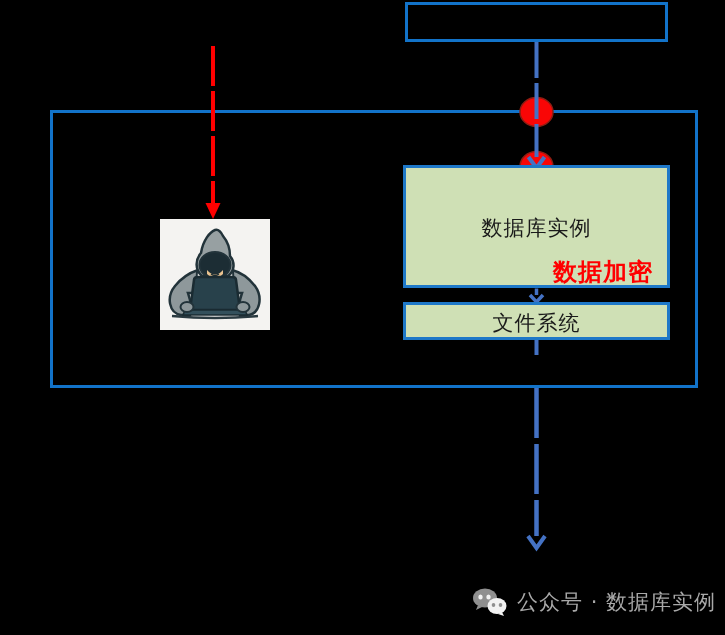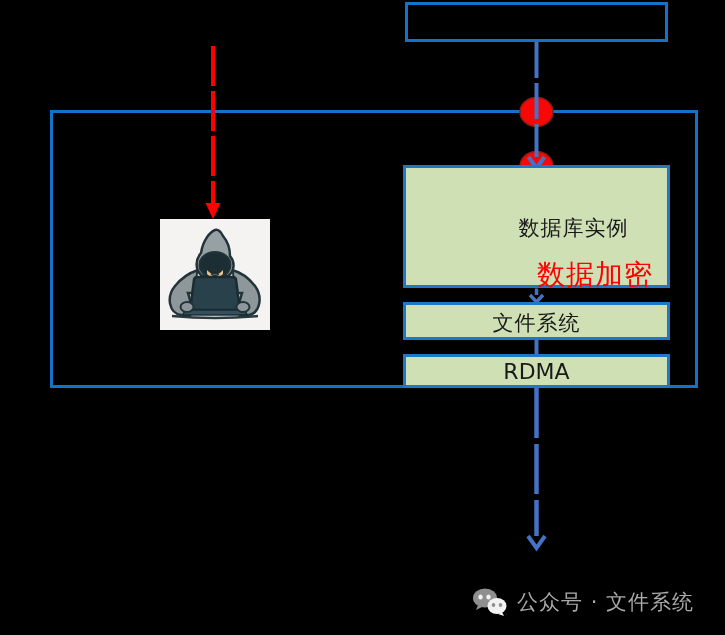--- a/index.html
+++ b/index.html
@@ -19,25 +19,25 @@
     border:3px solid #1273c9;background:transparent;box-sizing:border-box;
   }
   
   .node{
     background:#cfe0b5;border:3px solid #1e78c8;box-sizing:border-box;
     color:#1a1a1a;
   }
   .node-db{left:403px;top:165px;width:267px;height:123px;}
   .node-db .main-label{
     position:absolute;left:0;top:46px;width:100%;text-align:center;
-    font-size:21px;letter-spacing:1px;padding-left:37px;
+    font-size:21px;letter-spacing:1px;
   }
   .node-db .badge{
     position:absolute;right:14px;top:88px;
-    font-size:28px;font-weight:normal;color:#ff0000;letter-spacing:1px;
+    font-size:24px;font-weight:bold;color:#ff0000;letter-spacing:1px;
   }
   .node-fs{left:403px;top:302px;width:267px;height:38px;
     display:flex;align-items:flex-end;justify-content:center;font-size:21px;letter-spacing:1px;}
   .node-rdma{left:403px;top:354px;width:267px;height:34px;
     display:flex;align-items:center;justify-content:center;font-size:22px;}
   
   .overlay{left:0;top:0;width:725px;height:635px;pointer-events:none;}
   .hacker{left:160px;top:219px;width:110px;height:111px;}
   
   .footer{
@@ -106,31 +106,28 @@
 
   <div class="abs node node-db">
     <div class="main-label">数据库实例</div>
     <div class="badge">数据加密</div>
   </div>
 
   <div class="abs node node-fs">
     <span>文件系统</span>
   </div>
 
-  <div class="abs node node-rdma">
-    <span>RDMA</span>
-  </div>
 
   <div class="abs footer">
     <svg width="36" height="30" viewBox="0 0 36 30">
       <ellipse cx="13" cy="11" rx="12" ry="9.5" fill="#8f8f8f"></ellipse>
       <path d="M6 18 L4 23 L10 20 Z" fill="#8f8f8f"></path>
       <ellipse cx="8.5" cy="10" rx="2.2" ry="2.6" fill="#f2f2f2"></ellipse>
       <ellipse cx="16.5" cy="10" rx="2.2" ry="2.6" fill="#f2f2f2"></ellipse>
       <ellipse cx="25" cy="19" rx="9.5" ry="8" fill="#f2f2f2"></ellipse>
       <path d="M30 25 L32 29 L26 27 Z" fill="#f2f2f2"></path>
       <ellipse cx="21.5" cy="18" rx="1.8" ry="2.1" fill="#8f8f8f"></ellipse>
       <ellipse cx="28.5" cy="18" rx="1.8" ry="2.1" fill="#8f8f8f"></ellipse>
     </svg>
-    <span class="caption">公众号 · 文件系统</span>
+    <span class="caption">公众号 · 数据库实例</span>
   </div>
 
 </div>
 
 </body></html>

